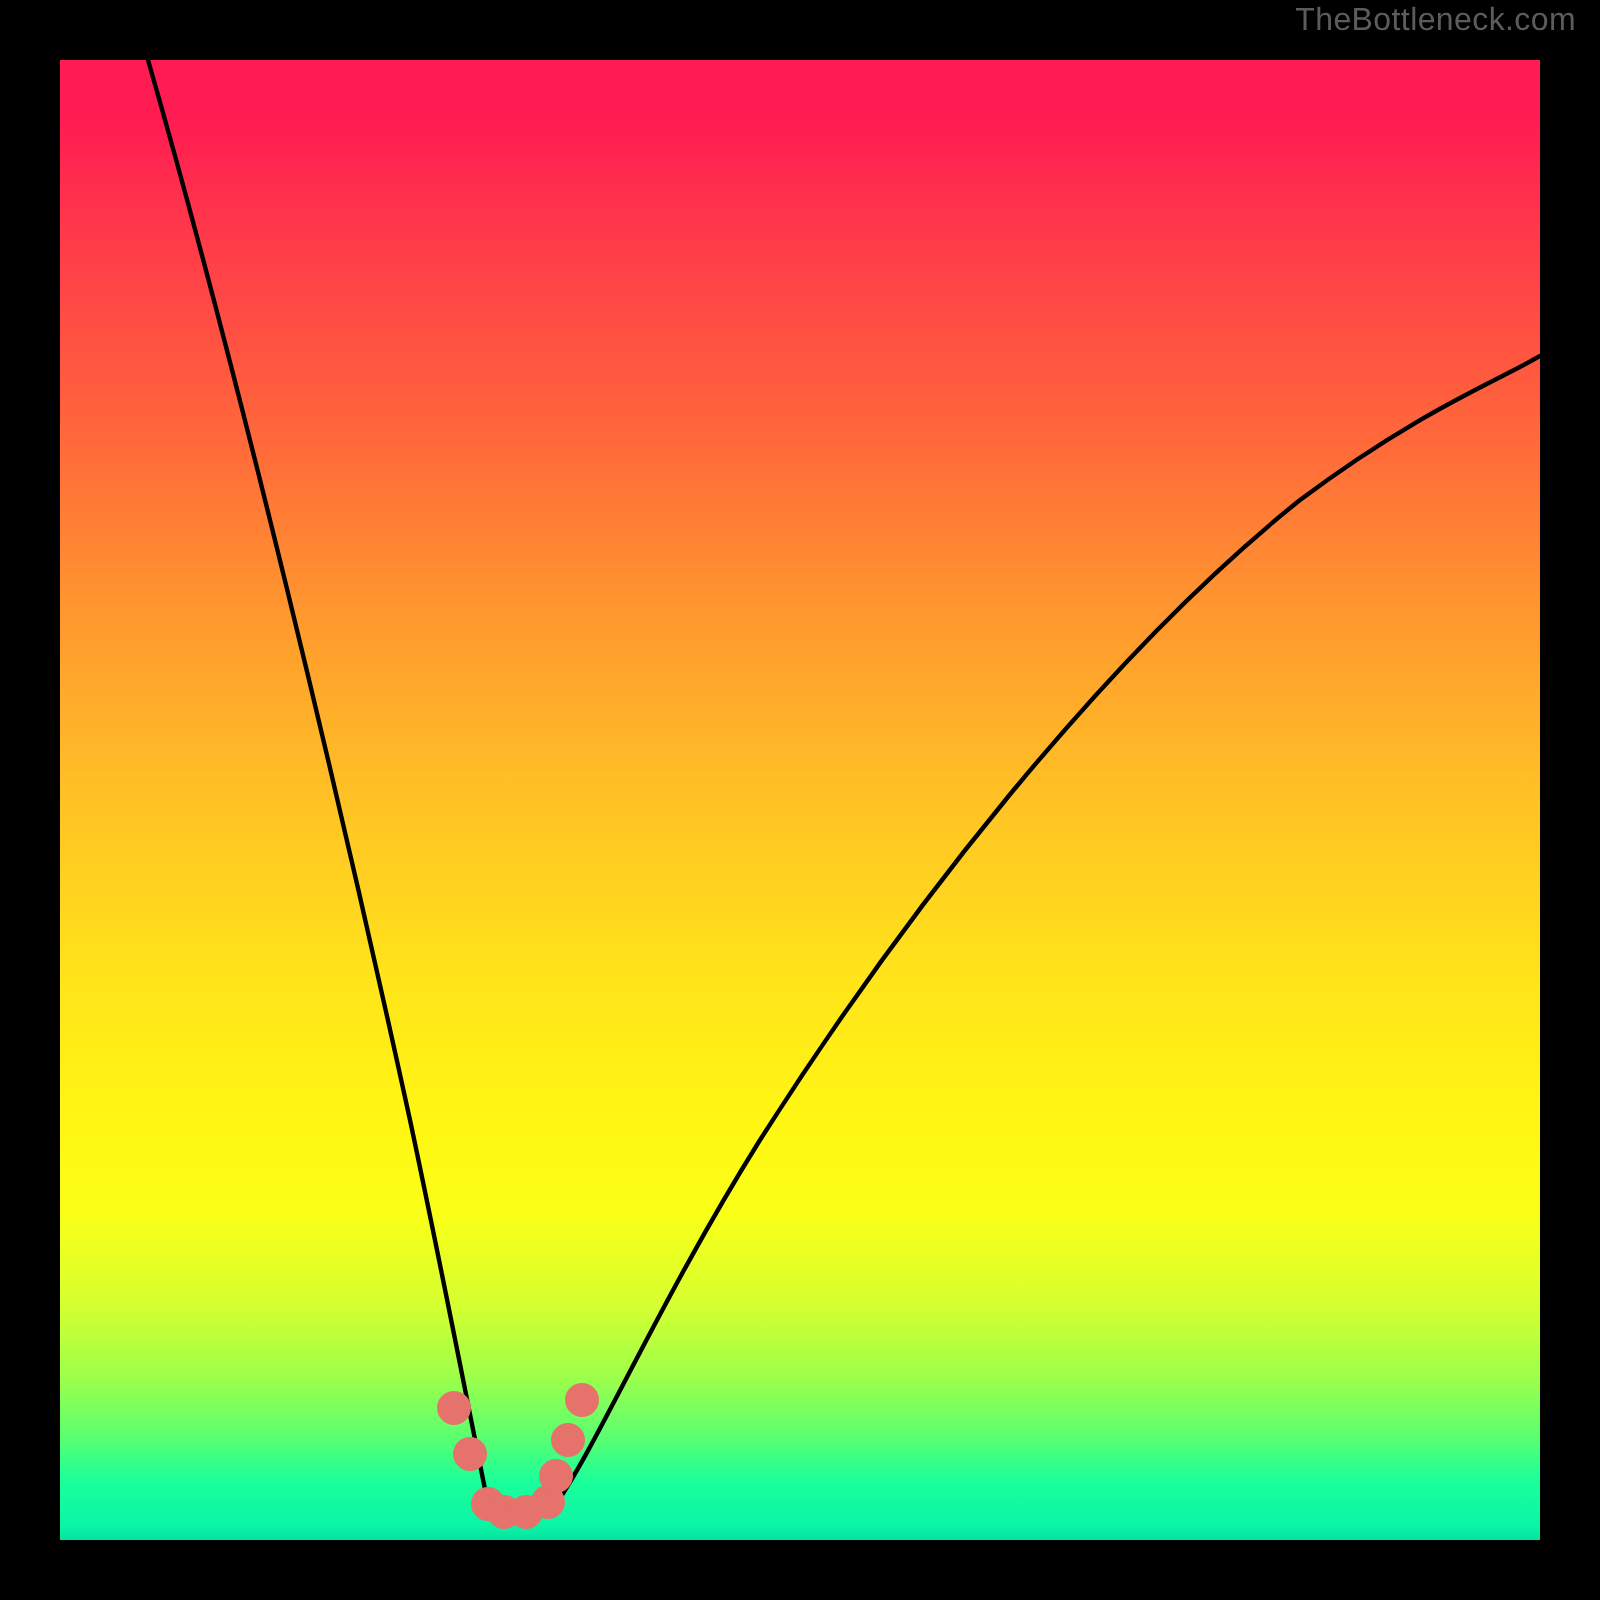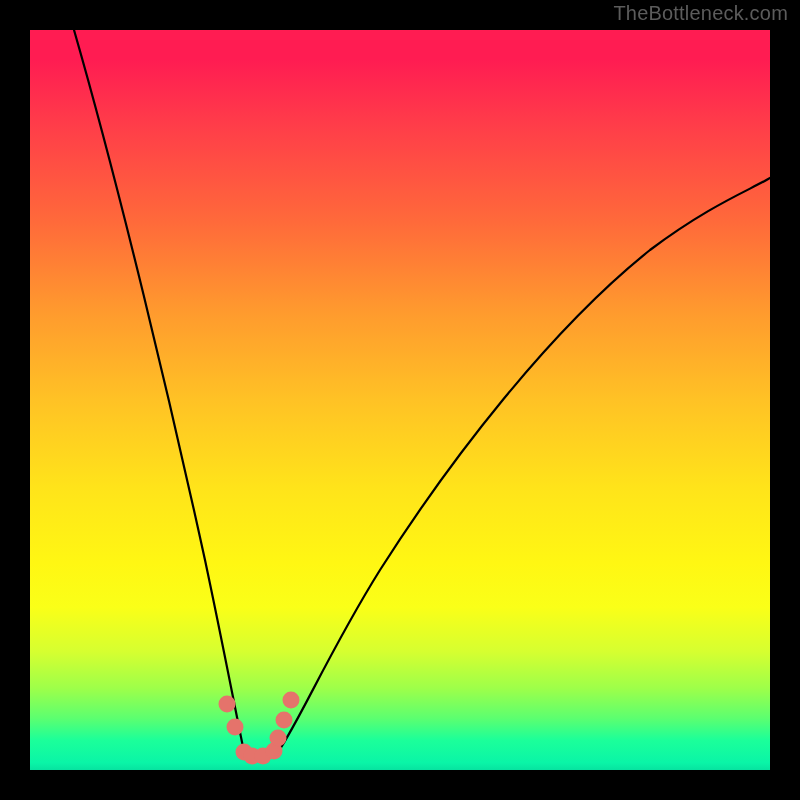--- a/index.html
+++ b/index.html
@@ -17,21 +17,21 @@
     top: 0;
     width: 800px;
     height: 800px;
     background: #000;
   }
   .watermark {
     position: absolute;
     top: 2px;
     right: 12px;
     color: #5c5c5c;
-    font-size: 20px;
+    font-size: 16px;
     letter-spacing: 0.2px;
     font-weight: 400;
     z-index: 20;
   }
   .plot {
     position: absolute;
     left: 30px;
     top: 30px;
     width: 740px;
     height: 740px;

